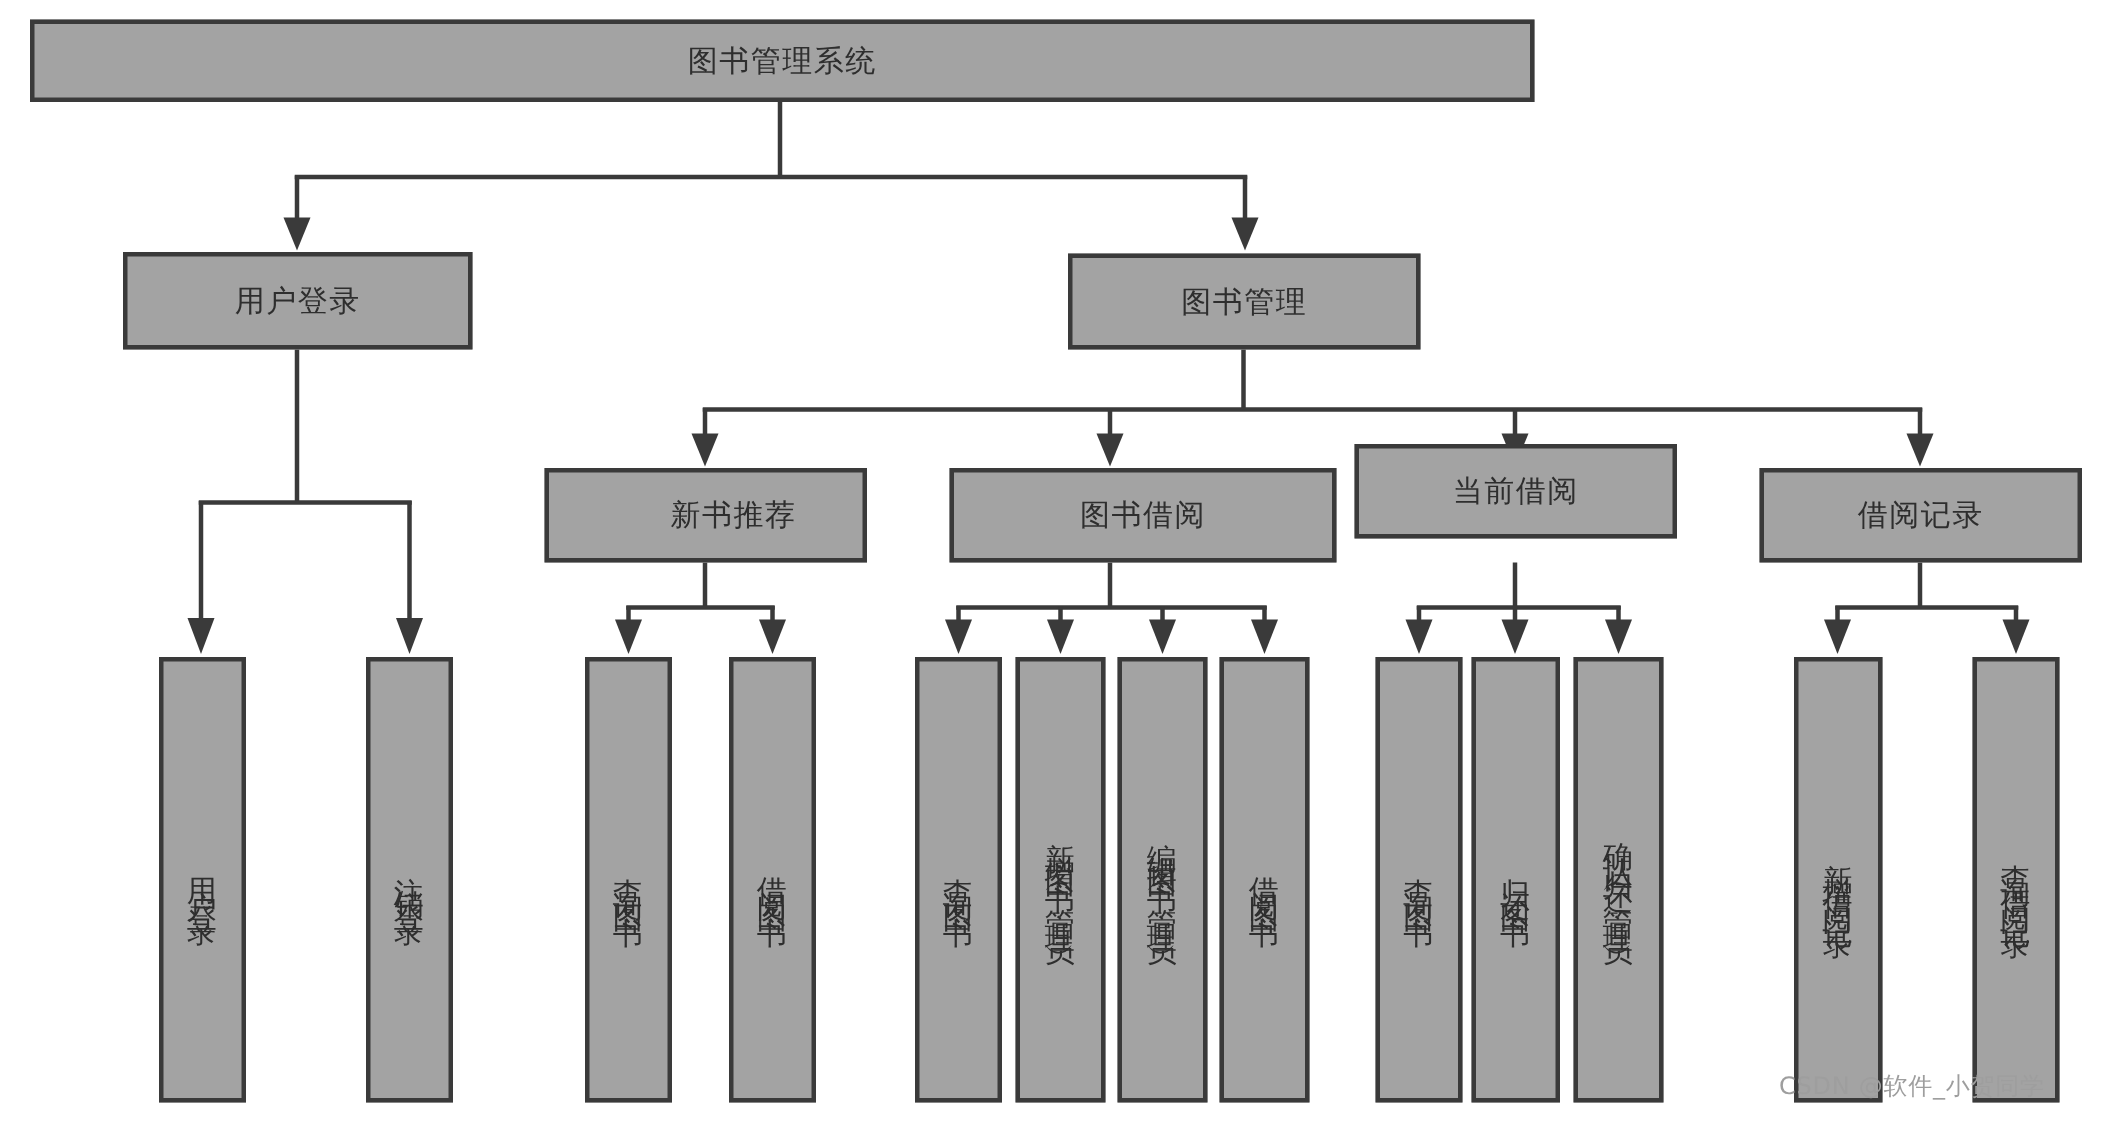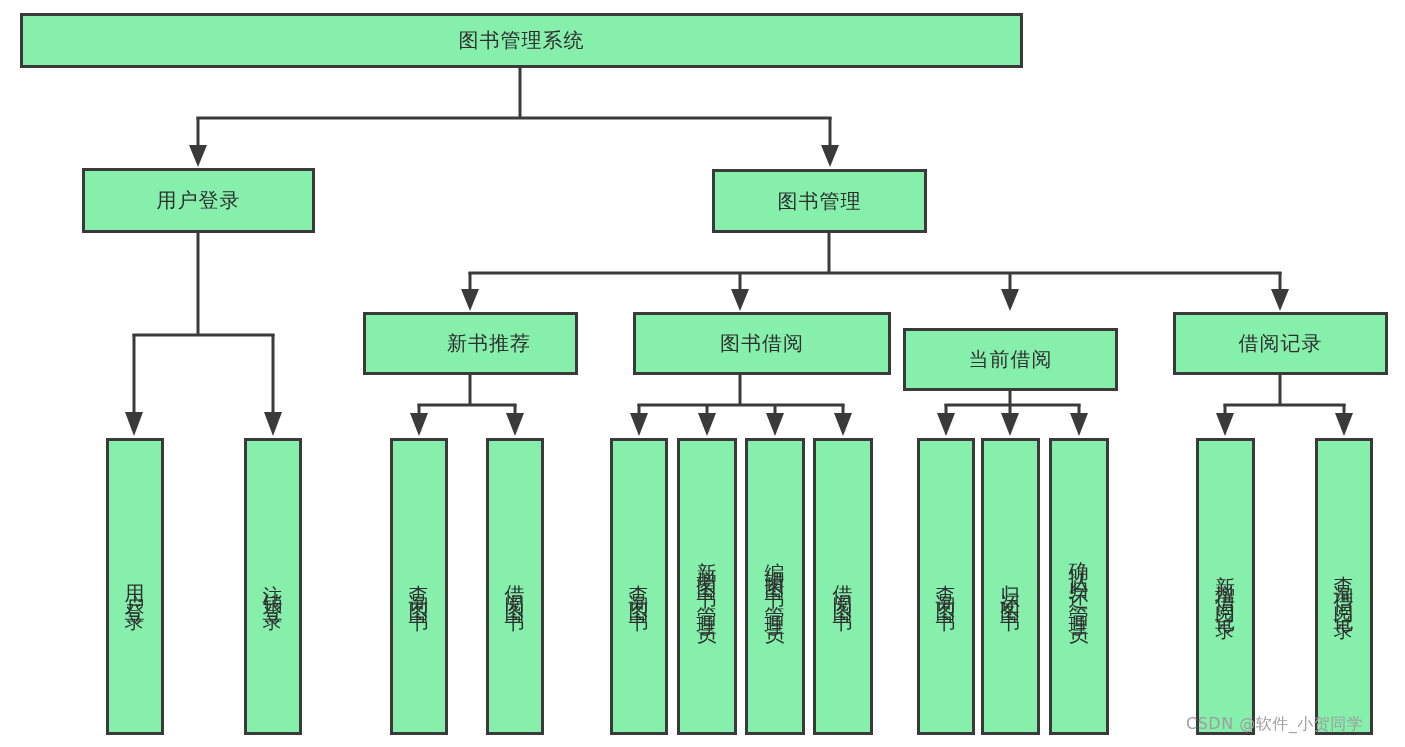--- a/index.html
+++ b/index.html
@@ -16,21 +16,21 @@
     overflow:hidden;
     font-family:"DejaVu Sans","Liberation Sans",sans-serif;
   }
   .connector{position:absolute;left:0;top:0;width:1405px;height:747px;}
   .connector line{stroke:var(--line);stroke-width:3;}
   .connector polygon{fill:var(--line);}
   .box{
     position:absolute;
     box-sizing:border-box;
     border:3px solid var(--line);
-    background:#86efac;
+    background:#a3a3a3;
     display:flex;
     align-items:center;
     justify-content:center;
   }
   .hbox span{
     font-size:20px;
     color:var(--text);
     letter-spacing:1px;
     white-space:nowrap;
   }
@@ -119,31 +119,31 @@
     <polygon points="1335,413 1353,413 1344,436"></polygon>
   </svg>
 
   <div class="box hbox" style="left:20px;top:13px;width:1003px;height:55px;">
     <span>图书管理系统</span>
   </div>
 
   <div class="box hbox" style="left:82px;top:168px;width:233px;height:65px;">
     <span>用户登录</span>
   </div>
-  <div class="box hbox" style="left:712px;top:169px;width:215px;height:64px;text-align:right;">
+  <div class="box hbox" style="left:712px;top:169px;width:235px;height:64px;text-align:right;">
     <span>图书管理</span>
   </div>
 
   <div class="box hbox" style="left:363px;top:312px;width:215px;height:63px;padding-left:37px;">
     <span>新书推荐</span>
   </div>
   <div class="box hbox" style="left:633px;top:312px;width:258px;height:63px;">
     <span>图书借阅</span>
   </div>
-  <div class="box hbox" style="left:903px;top:328px;width:215px;height:63px;">
+  <div class="box hbox" style="left:903px;top:296px;width:215px;height:63px;">
     <span>当前借阅</span>
   </div>
   <div class="box hbox" style="left:1173px;top:312px;width:215px;height:63px;">
     <span>借阅记录</span>
   </div>
 
   <div class="box vbox" style="left:106px;top:438px;width:58px;height:297px;">
     <span>用户登录</span>
   </div>
   <div class="box vbox" style="left:244px;top:438px;width:58px;height:297px;">

